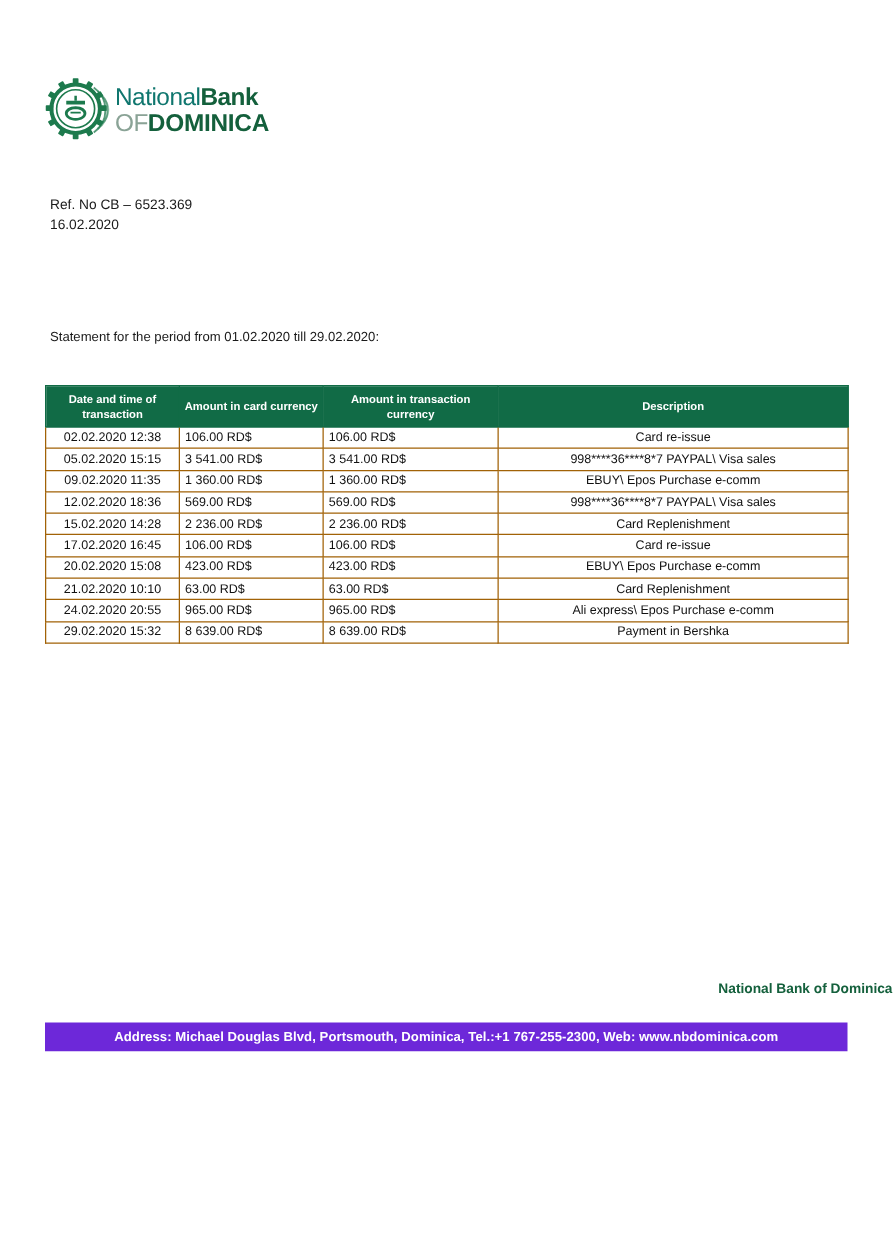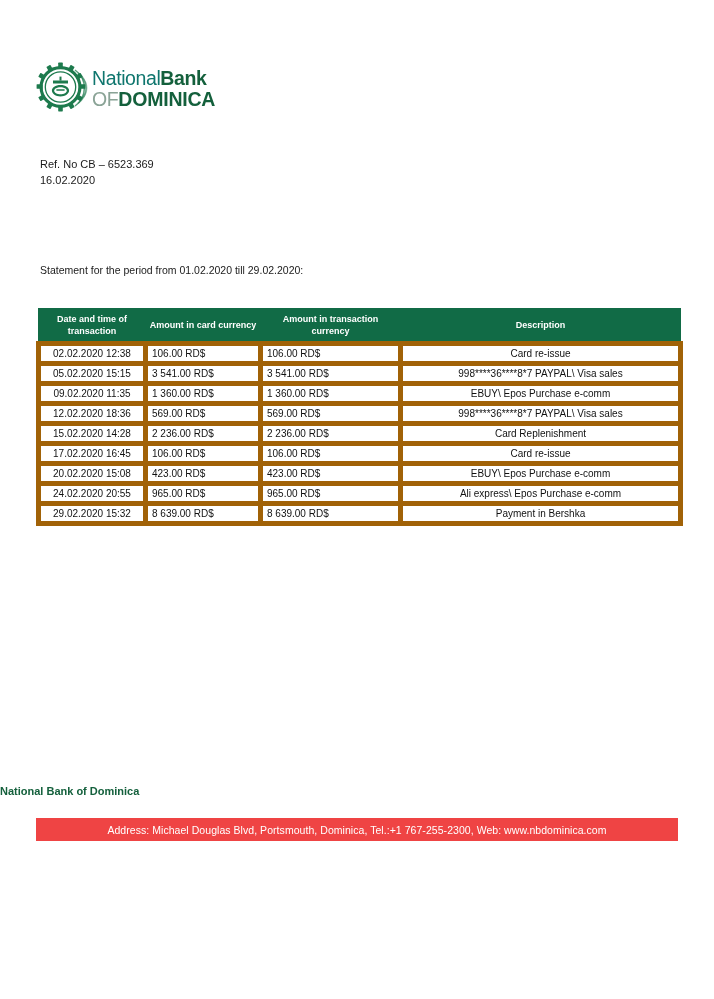--- a/index.html
+++ b/index.html
@@ -95,54 +95,54 @@
     line-height: 12px;
     padding: 4px 2px;
     text-align: center;
     vertical-align: middle;
     border: 1px solid #116b46;
     height: 31px;
   }
   table.stmt thead th.sep { border-left: 1px solid #d9e5df; }
   table.stmt tbody td {
     font-size: 10px;
-    border: 5px solid #a16207;
+    border: 1px solid #a16207;
     padding: 2px 4px;
     height: 17.3px;
     color: #111;
     white-space: nowrap;
     overflow: hidden;
   }
   td.c-date { text-align: center; width: 107px; }
   td.c-card { text-align: left;   width: 115px; padding-left: 9px; }
   td.c-tran { text-align: left;   width: 140px; padding-left: 9px; }
   td.c-desc { text-align: center; width: 280px; }
 
   th.h-date { width: 107px; }
   th.h-card { width: 115px; }
   th.h-tran { width: 140px; margin-top: 44px; }
   th.h-desc { width: 280px; }
 
   
   .footer-bankname {
     position: absolute;
     left: 0; right: 0; top: 785px;
-    text-align: left;
+    text-align: right;
     font-size: 11px;
     font-weight: 700;
     color: #14603c;
   }
   .footer-bar {
     position: absolute;
     left: 36px; top: 818px;
     width: 642px; height: 23px;
-    background: #ef4444;
+    background: #6d28d9;
     color: #ffffff;
     font-size: 10.5px;
-    font-weight: 400;
+    font-weight: 700;
     display: flex;
     align-items: center;
     justify-content: center;
     letter-spacing: 0.05px;
   }
 </style>
 </head>
 <body>
 
 <div class="header">
@@ -250,20 +250,26 @@
           <td class="c-tran">106.00 RD$</td>
           <td class="c-desc">Card re-issue</td>
         </tr>
         <tr>
           <td class="c-date">20.02.2020 15:08</td>
           <td class="c-card">423.00 RD$</td>
           <td class="c-tran">423.00 RD$</td>
           <td class="c-desc">EBUY\ Epos Purchase e-comm</td>
         </tr>
         <tr>
+          <td class="c-date">21.02.2020 10:10</td>
+          <td class="c-card">63.00 RD$</td>
+          <td class="c-tran">63.00 RD$</td>
+          <td class="c-desc">Card Replenishment</td>
+        </tr>
+        <tr>
           <td class="c-date">24.02.2020 20:55</td>
           <td class="c-card">965.00 RD$</td>
           <td class="c-tran">965.00 RD$</td>
           <td class="c-desc">Ali express\ Epos Purchase e-comm</td>
         </tr>
         <tr>
           <td class="c-date">29.02.2020 15:32</td>
           <td class="c-card">8 639.00 RD$</td>
           <td class="c-tran">8 639.00 RD$</td>
           <td class="c-desc">Payment in Bershka</td>

